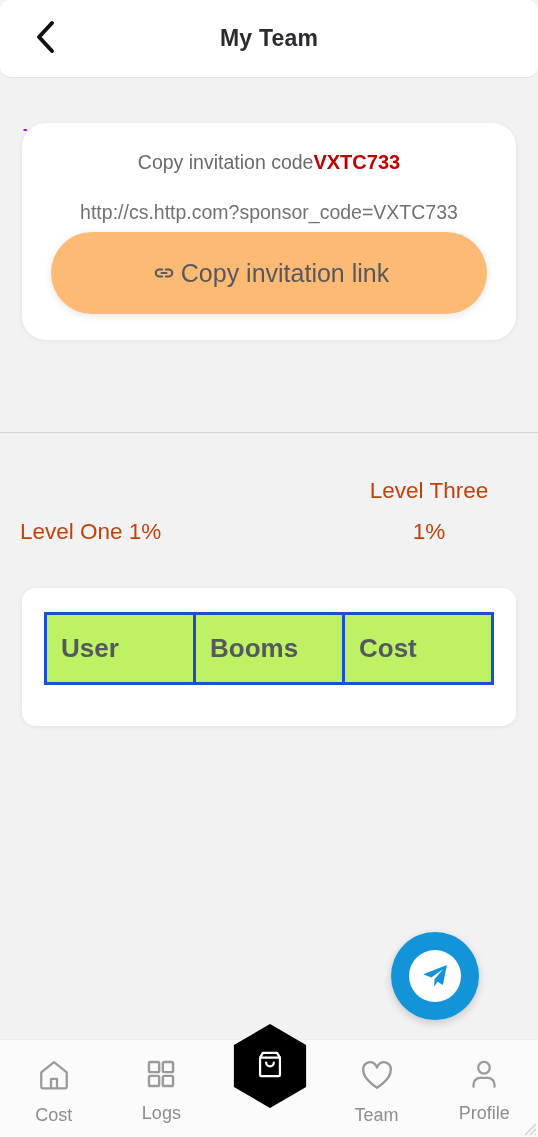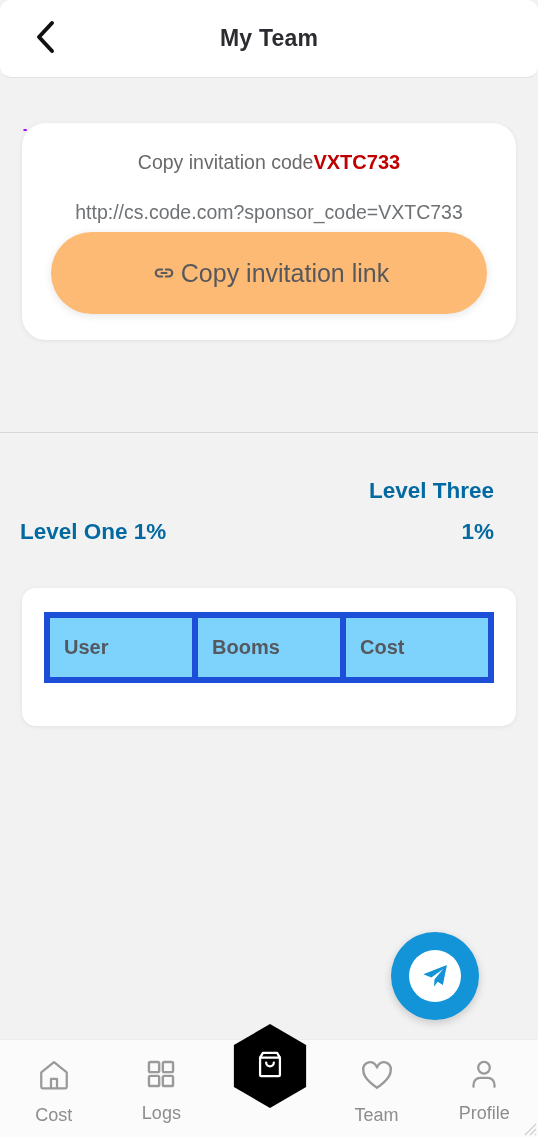--- a/index.html
+++ b/index.html
@@ -87,24 +87,24 @@
     background: #d6d6d6;
   }
 
   
   .levels {
     position: absolute; left: 0; top: 470px;
     width: 538px; height: 84px;
   }
   .level {
     position: absolute;
-    color: #0369a1;
-    font-weight: bold;
+    color: #c2410c;
+    font-weight: normal;
     font-size: 22.5px;
-    text-align: right;
+    text-align: center;
     line-height: 41px;
   }
   .level.one   { left: 20px;  top: 41px; }
   .level.two   { left: 192px; top: 41px; }
   .level.three { left: 364px; top: 0px; width: 130px; }
   .level-hidden {
     position: absolute; left: 22px; top: 124px;
     color: #a213ee; font-weight: bold; font-size: 22.5px;
     overflow: hidden; width: 6px; height: 7px;
     white-space: nowrap;
@@ -118,24 +118,24 @@
     border-radius: 14px;
     box-shadow: 0 1px 5px rgba(0,0,0,.07);
     padding: 24px 22px;
   }
   table.team-table {
     width: 100%;
     border-collapse: collapse;
     table-layout: fixed;
   }
   table.team-table th {
-    background: #7dd3fc;
-    border: 6px solid #1d4ed8;
+    background: #bef264;
+    border: 3px solid #1d4ed8;
     text-align: left;
-    font-size: 20px;
+    font-size: 26px;
     font-weight: bold;
     color: #55585e;
     padding: 18px 0 18px 14px;
     height: 64px;
   }
 
   
   .fab {
     position: absolute; left: 391px; top: 932px;
     width: 88px; height: 88px;
@@ -200,21 +200,21 @@
         </svg>
       </span>
     </div>
     <div class="page-title">My Team</div>
   </div>
 
   <div class="invite-card">
     <div class="invite-code-row">
       <span>Copy invitation code</span><span class="code">VXTC733</span>
     </div>
-    <div class="invite-url">http://cs.code.com?sponsor_code=VXTC733</div>
+    <div class="invite-url">http://cs.http.com?sponsor_code=VXTC733</div>
     <div class="copy-link-btn">
       <span class="link-icon">
         <svg width="30" height="30" viewBox="0 0 24 24" fill="none">
           <path d="M10 12 H14" stroke="#5a5b5f" stroke-width="1.7" stroke-linecap="round"></path>
           <path d="M10.5 9.2 H8.2 a2.8 2.8 0 0 0 0 5.6 H10.5" stroke="#5a5b5f" stroke-width="1.7" stroke-linecap="round" stroke-linejoin="round"></path>
           <path d="M13.5 9.2 H15.8 a2.8 2.8 0 0 1 0 5.6 H13.5" stroke="#5a5b5f" stroke-width="1.7" stroke-linecap="round" stroke-linejoin="round"></path>
         </svg>
       </span>
       <span class="label">Copy invitation link</span>
     </div>

